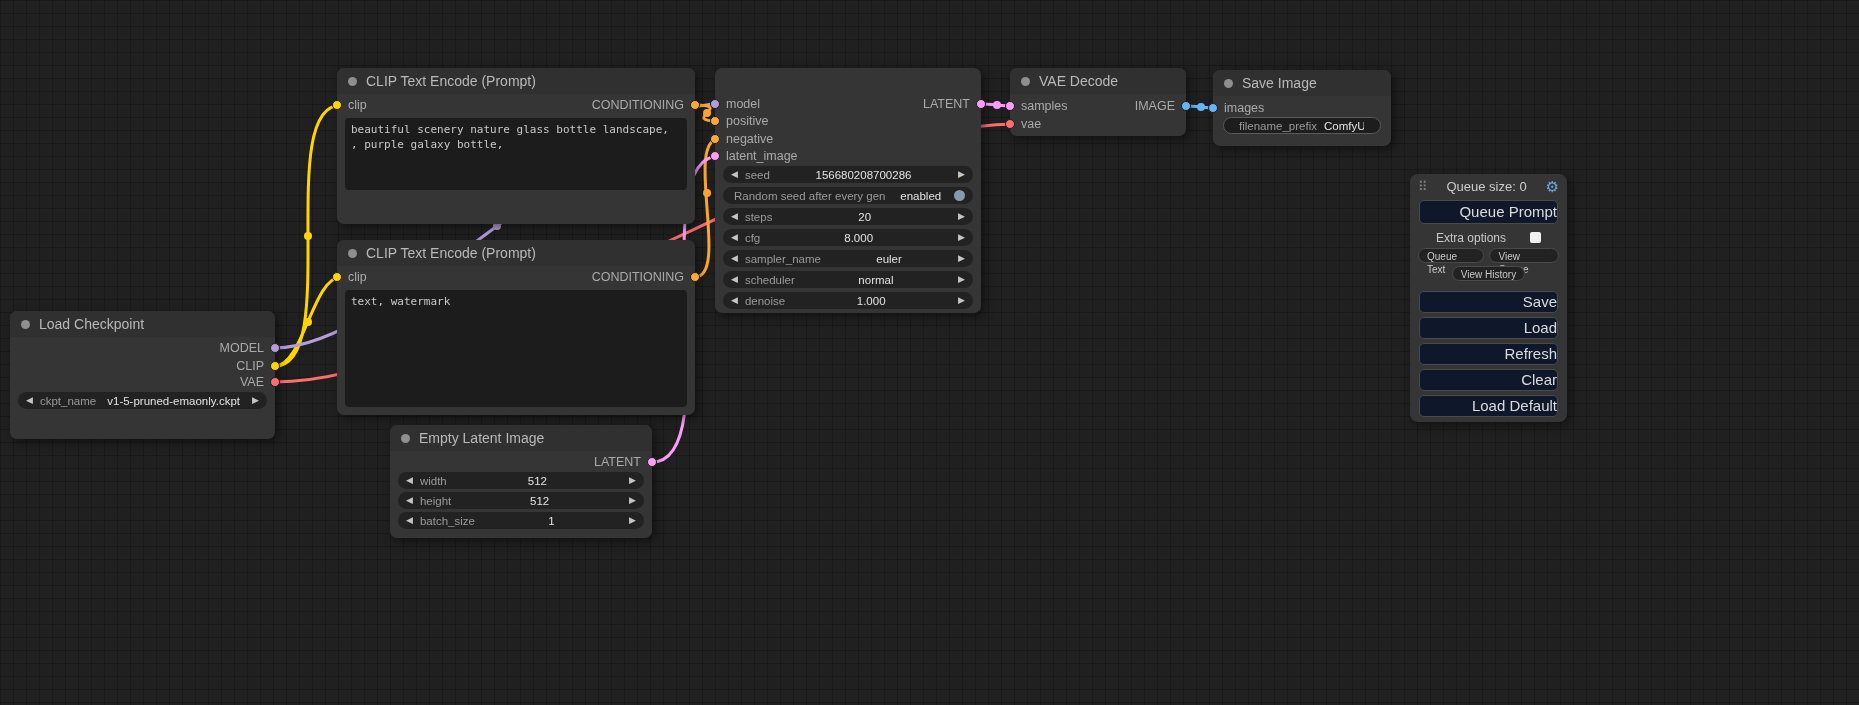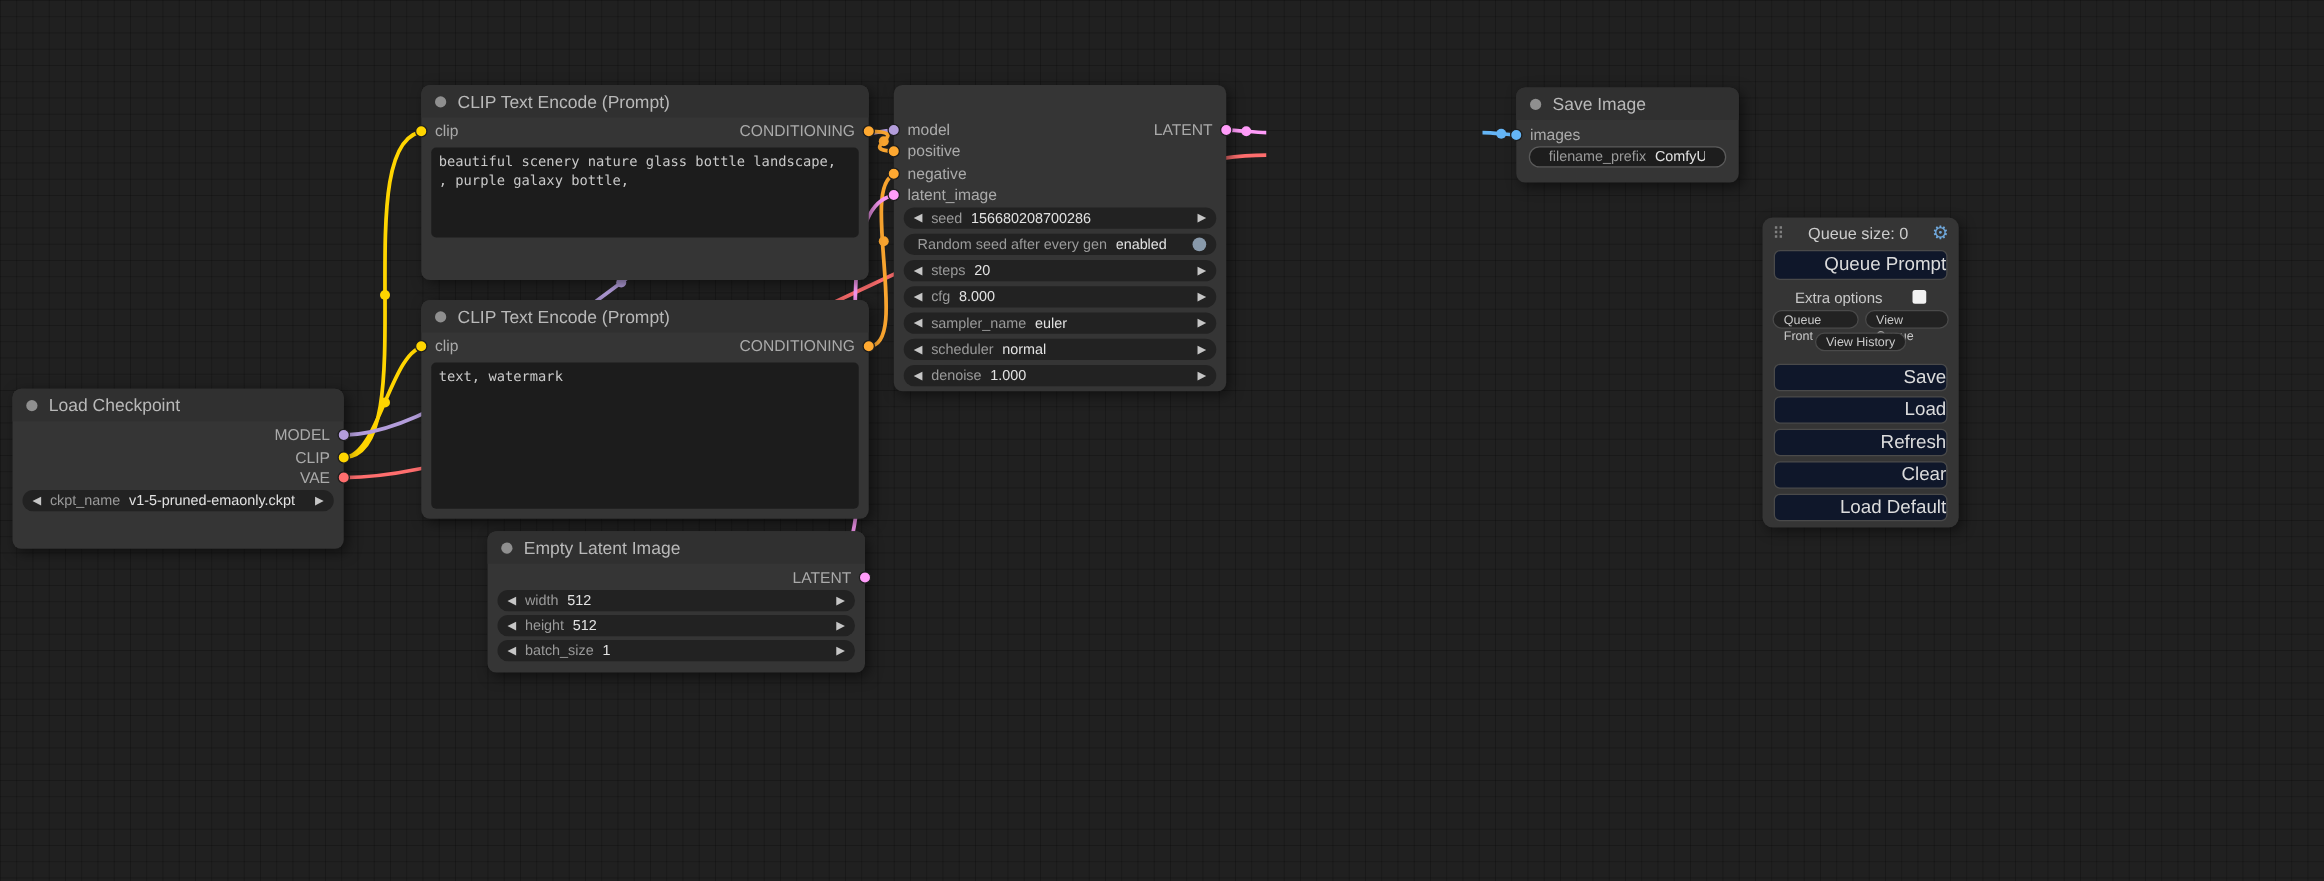--- a/index.html
+++ b/index.html
@@ -36,21 +36,21 @@
   .slot.out{right:-5px;flex-direction:row-reverse;}
   .dot{width:10px;height:10px;border-radius:50%;border:1px solid #1d1d1d;box-sizing:border-box;flex:none;}
   .c-model{background:#B39DDB}.c-clip{background:#FFD500}.c-vae{background:#FF6E6E}
   .c-cond{background:#FFA931}.c-latent{background:#FF9CF9}.c-image{background:#64B5F6}
 
   .widget{position:absolute;height:17px;background:#222;border-radius:9px;
         display:flex;align-items:center;padding:0 8px;font-size:11.5px;color:#9a9a9a;
         box-sizing:border-box;}
   .warrow{color:#c6c6c6;font-size:9px;flex:none;line-height:17px;}
   .wname{margin:0 7px;flex:none;}
-  .wvalue{flex:1;text-align:left;color:#e2e2e2;margin-right:8px;white-space:nowrap;overflow:hidden;}
+  .wvalue{flex:1;text-align:center;color:#e2e2e2;margin-right:8px;white-space:nowrap;overflow:hidden;}
   .widget.toggle .wname{margin-left:3px;}
   .widget.toggle .wvalue{margin-right:5px;}
   .toggle-dot{width:11px;height:11px;border-radius:50%;background:#8899AA;flex:none;}
   .widget.textw{border:1px solid #5a5a5a;background:#1d1d1d;}
   .widget.textw .wvalue{text-align:center;}
 
   .prompt-text{position:absolute;background:#1c1c1c;border-radius:4px;
         color:#c9c9c9;font-family:"DejaVu Sans Mono", monospace;font-size:11px;
         line-height:1.4;padding:4px 6px;white-space:pre-wrap;box-sizing:border-box;overflow:hidden;}
 
@@ -155,21 +155,21 @@
       <span class="dot c-clip"></span>
       <span>clip</span>
     </div>
     <div class="slot out" style="top:30px">
       <span class="dot c-cond"></span>
       <span>CONDITIONING</span>
     </div>
     <div class="prompt-text" style="left:8px;right:8px;top:50px;height:117px">text, watermark</div>
   </div>
 
-  <div class="node" style="left:390px;top:425px;width:302px;height:113px">
+  <div class="node" style="left:390px;top:425px;width:262px;height:113px">
     <div class="node-title">
       <span class="collapse-dot"></span>
       <span class="title-text">Empty Latent Image</span>
     </div>
     <div class="slot out" style="top:30px">
       <span class="dot c-latent"></span>
       <span>LATENT</span>
     </div>
     <div class="widget" style="left:8px;right:8px;top:47px">
       <span class="warrow">◀</span>
@@ -249,20 +249,38 @@
       <span class="warrow">▶</span>
     </div>
     <div class="widget" style="left:8px;right:8px;top:224px">
       <span class="warrow">◀</span>
       <span class="wname">denoise</span>
       <span class="wvalue">1.000</span>
       <span class="warrow">▶</span>
     </div>
   </div>
 
+  <div class="node" style="left:1010px;top:68px;width:176px;height:68px">
+    <div class="node-title">
+      <span class="collapse-dot"></span>
+      <span class="title-text">VAE Decode</span>
+    </div>
+    <div class="slot in" style="top:31px">
+      <span class="dot c-latent"></span>
+      <span>samples</span>
+    </div>
+    <div class="slot out" style="top:31px">
+      <span class="dot c-image"></span>
+      <span>IMAGE</span>
+    </div>
+    <div class="slot in" style="top:49px">
+      <span class="dot c-vae"></span>
+      <span>vae</span>
+    </div>
+  </div>
 
   <div class="node" style="left:1213px;top:70px;width:178px;height:76px">
     <div class="node-title">
       <span class="collapse-dot"></span>
       <span class="title-text">Save Image</span>
     </div>
     <div class="slot in" style="top:31px">
       <span class="dot c-image"></span>
       <span>images</span>
     </div>
@@ -277,21 +295,21 @@
       <span class="drag-handle">⠿</span>
       <span class="queue-size">Queue size: 0</span>
       <span class="gear">⚙</span>
     </div>
     <div class="btn btn-queue">Queue Prompt</div>
     <div class="extra">
       <span>Extra options</span>
       <span class="checkbox"></span>
     </div>
     <div class="small-row">
-      <span class="btn-small">Queue Front</span>
+      <span class="btn-small">Queue Text</span>
       <span class="btn-small">View Queue</span>
     </div>
     <div class="history-row">
       <span class="btn-small">View History</span>
     </div>
     <div class="big-buttons">
       <div class="btn btn-big">Save</div>
       <div class="btn btn-big">Load</div>
       <div class="btn btn-big">Refresh</div>
       <div class="btn btn-big">Clear</div>

